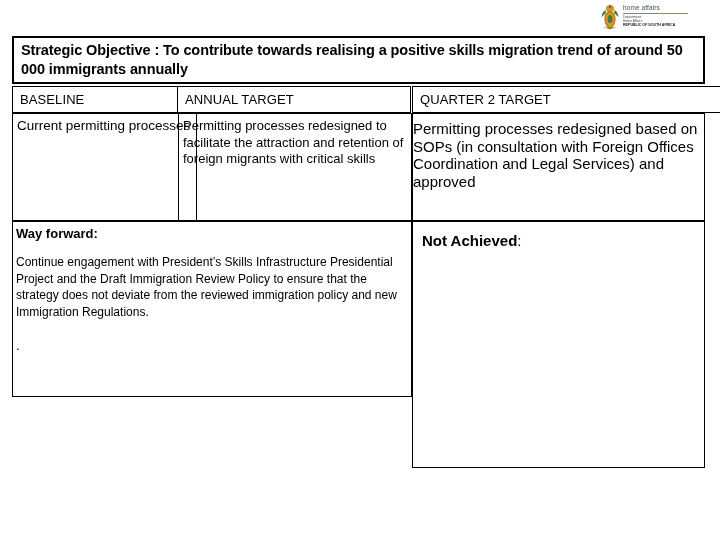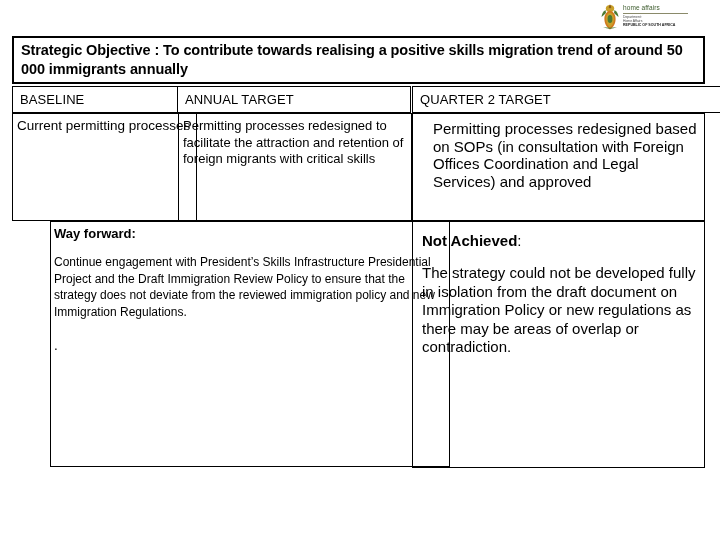--- a/index.html
+++ b/index.html
@@ -110,32 +110,31 @@
   .hdr-quarter  { left: 400px; top: 0px; width: 327px; }
 
   
   .r1 {
     top: 27px;
     height: 108px;
     padding: 4px 4px 0 4px;
   }
   .r1-baseline { left: 0px;   width: 185px; font-size: 13.5px; line-height: 15px; }
   .r1-annual   { left: 166px; width: 234px; font-size: 13px; line-height: 16.5px; }
-  .r1-quarter  { left: 400px; width: 293px; font-size: 15px;   line-height: 17.5px; padding-left: 20px; padding-top: 6px; }
+  .r1-quarter  { left: 400px; width: 293px; font-size: 15px;   line-height: 17.5px; padding-left: 0; padding-top: 6px; }
 
   
   .r2 {
     top: 135px;
   }
   .r2-left {
     left: 0px;
     width: 400px;
-    height: 246px;
+    height: 176px;
     padding: 4px 0 0 3px;
-    margin-left: 38px;
   }
   .r2-right {
     left: 400px;
     width: 293px;
     height: 247px;
     padding: 10px 6px 0 9px;
   }
 
   .wayforward-label {
     font-size: 13px;
@@ -201,16 +200,15 @@
   <div class="cell r1 r1-quarter">Permitting processes redesigned based on SOPs (in consultation with Foreign Offices Coordination and Legal Services) and approved</div>
 
   <div class="cell r2 r2-left">
     <div class="wayforward-label">Way forward:</div>
     <div class="wayforward-body">Continue engagement with President’s Skills Infrastructure Presidential Project and the Draft Immigration Review Policy to ensure that the strategy does not deviate from the reviewed immigration policy and new Immigration Regulations.</div>
     <div class="stray-dot">.</div>
   </div>
 
   <div class="cell r2 r2-right">
     <div class="status-label"><b>Not Achieved</b><span>:</span></div>
-    <div class="status-body">The strategy could not be developed fully in isolation from the draft document on Immigration Policy or new regulations as there may be areas of overlap or contradiction.</div>
   </div>
 
 </div>
 
 </body></html>

